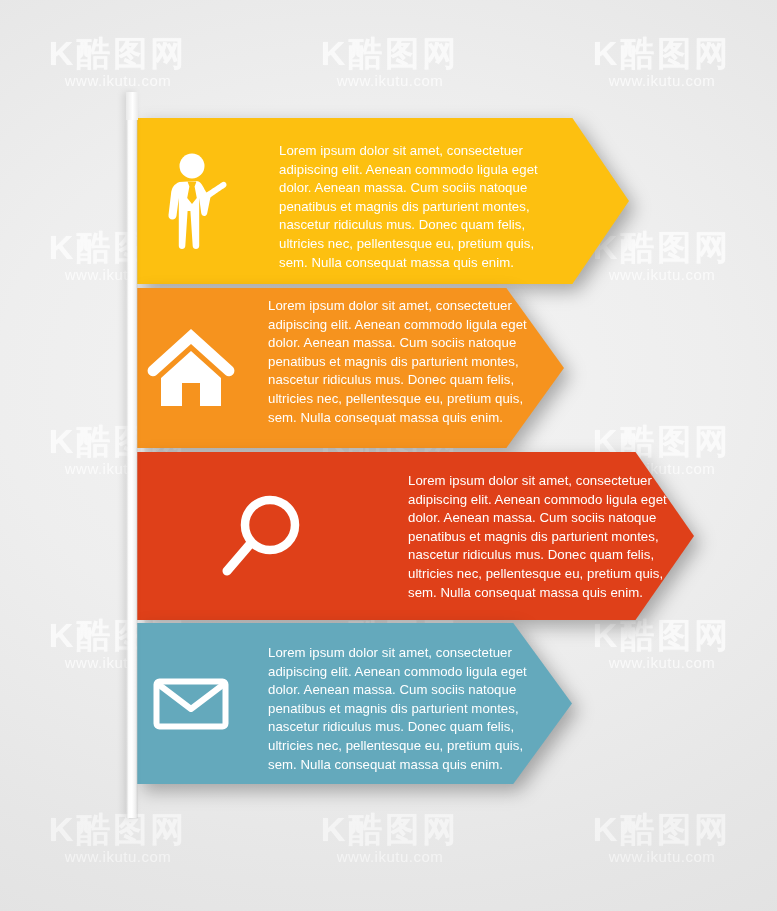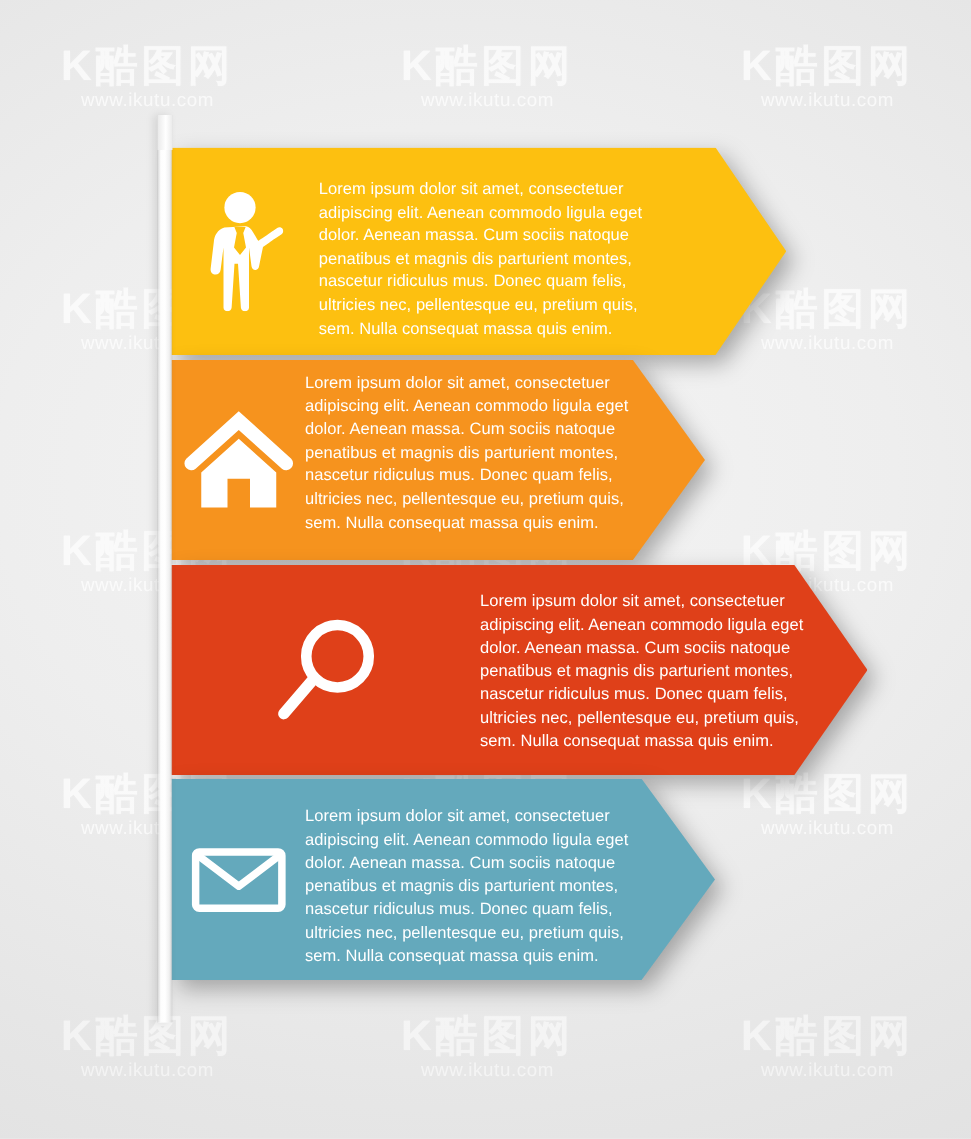--- a/index.html
+++ b/index.html
@@ -70,21 +70,21 @@
     position:absolute;inset:0;
     filter:drop-shadow(6px 7px 9px rgba(0,0,0,.30));
     z-index:0;
   }
   .banner .shape > div{
     width:100%;height:100%;
   }
   .banner .content{
     position:relative;z-index:2;
     display:flex;align-items:flex-start;
-    width:100%;height:100%;
+    width:100%;height:100%;gap:24px;
   }
   .banner .icon-slot{
     flex:0 0 auto;
     display:flex;align-items:center;justify-content:center;
   }
   .banner .body-text{
     flex:0 0 auto;
     font-size:13.2px;
     line-height:18.6px;
     color:#ffffff;

